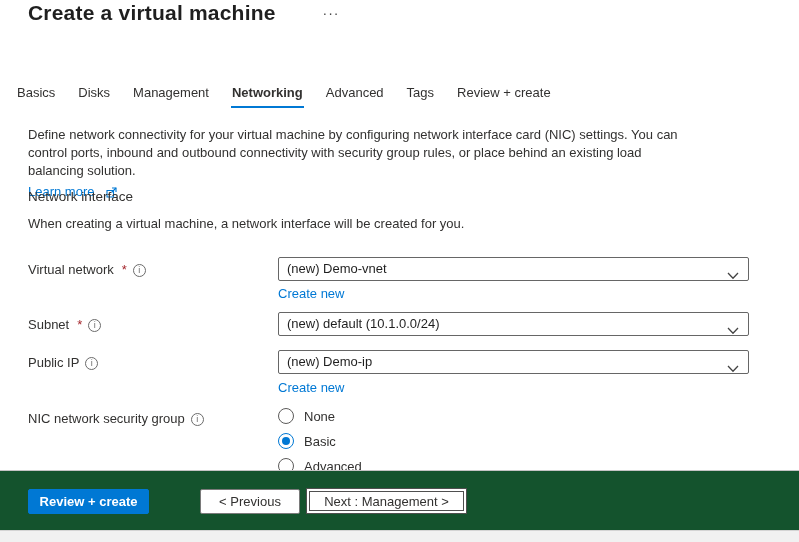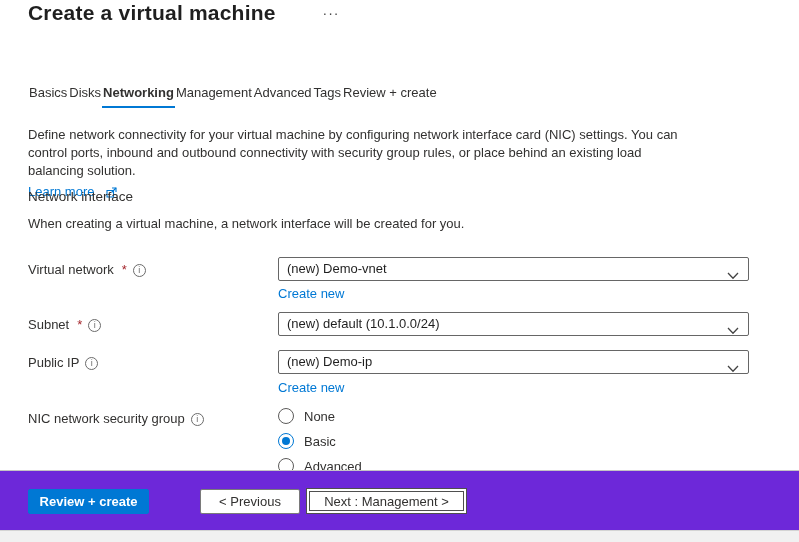--- a/index.html
+++ b/index.html
@@ -4,21 +4,21 @@
 <style>
   * { margin:0; padding:0; box-sizing:border-box; }
   html,body { background:#ffffff; }
   body {
     font-family:"Liberation Sans","DejaVu Sans",sans-serif;
     color:#323130;
   }
   .screen {
     position:relative;
     width:799px; height:542px;
-    background:#6d28d9;
+    background:#14532d;
     overflow:hidden;
   }
   
   .content {
     position:absolute; left:0; top:0; width:799px; height:470px;
     overflow:hidden; background:#fff;
   }
   .page-title {
     position:absolute; left:28px; top:1px;
     font-size:21px; font-weight:700; color:#1f1f1f;
@@ -26,22 +26,22 @@
   }
   .more-btn {
     position:absolute; left:318px; top:2px;
     width:26px; height:22px; border:none; background:transparent;
     color:#494949; font-size:14px; letter-spacing:1px; cursor:pointer;
   }
   .more-btn::before { content:"···"; }
 
   
   .tabs {
-    position:absolute; left:28px; top:83px;
-    display:flex; 
+    position:absolute; left:16px; top:83px;
+    display:flex; gap:21px;
     font-size:13px;
   }
   .tab {
     padding:2px 1px 6px 1px;
     border-bottom:2px solid transparent;
     color:#323130; cursor:pointer; white-space:nowrap;
   }
   .tab.active { font-weight:700; border-bottom-color:#0078d4; }
 
   
@@ -140,22 +140,22 @@
 <div class="screen">
 
   <div class="content">
 
     <h1 class="page-title">Create a virtual machine</h1>
     <button class="more-btn"></button>
 
     <div class="tabs">
       <div class="tab">Basics</div>
       <div class="tab">Disks</div>
+      <div class="tab">Management</div>
       <div class="tab active">Networking</div>
-      <div class="tab">Management</div>
       <div class="tab">Advanced</div>
       <div class="tab">Tags</div>
       <div class="tab">Review + create</div>
     </div>
 
     <div class="desc">
       <span>Define network connectivity for your virtual machine by configuring network interface card (NIC) settings. You can control ports, inbound and outbound connectivity with security group rules, or place behind an existing load balancing solution.</span>
       <div class="learn-more">
         <a class="link">Learn more</a>
         <span class="ext-icon">

